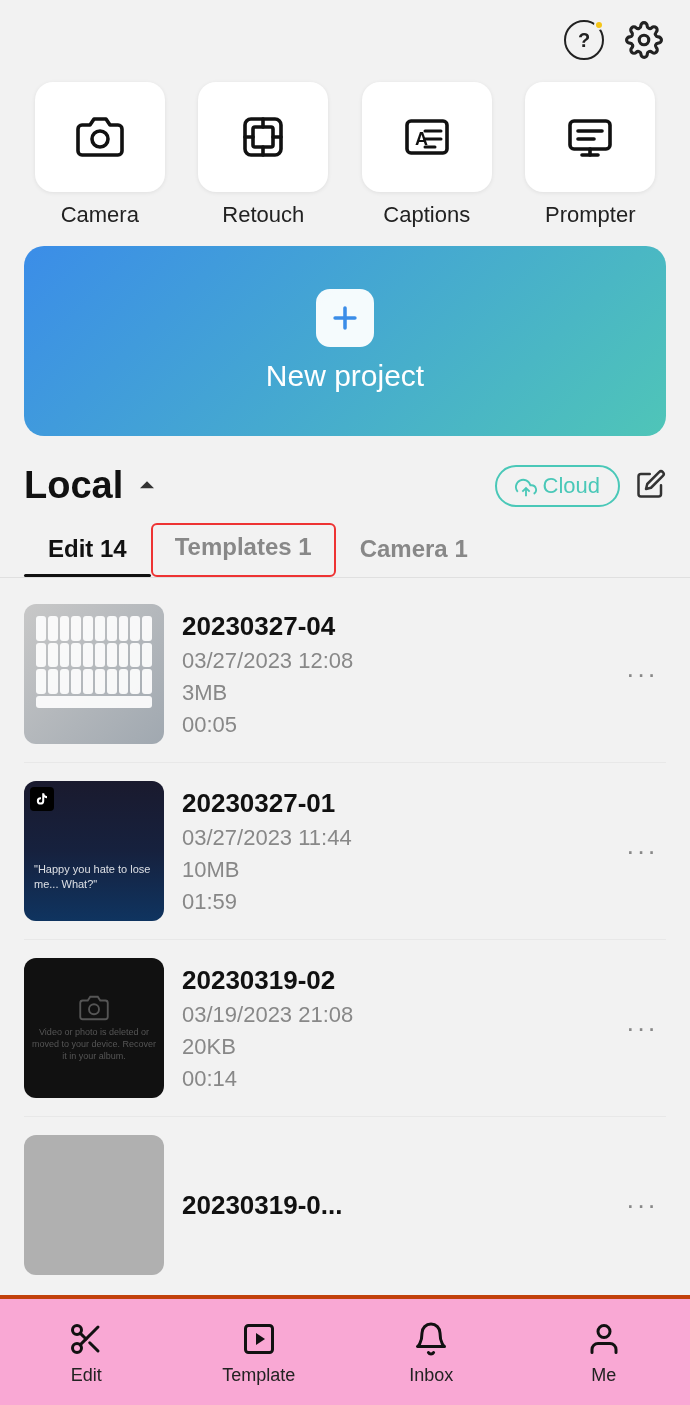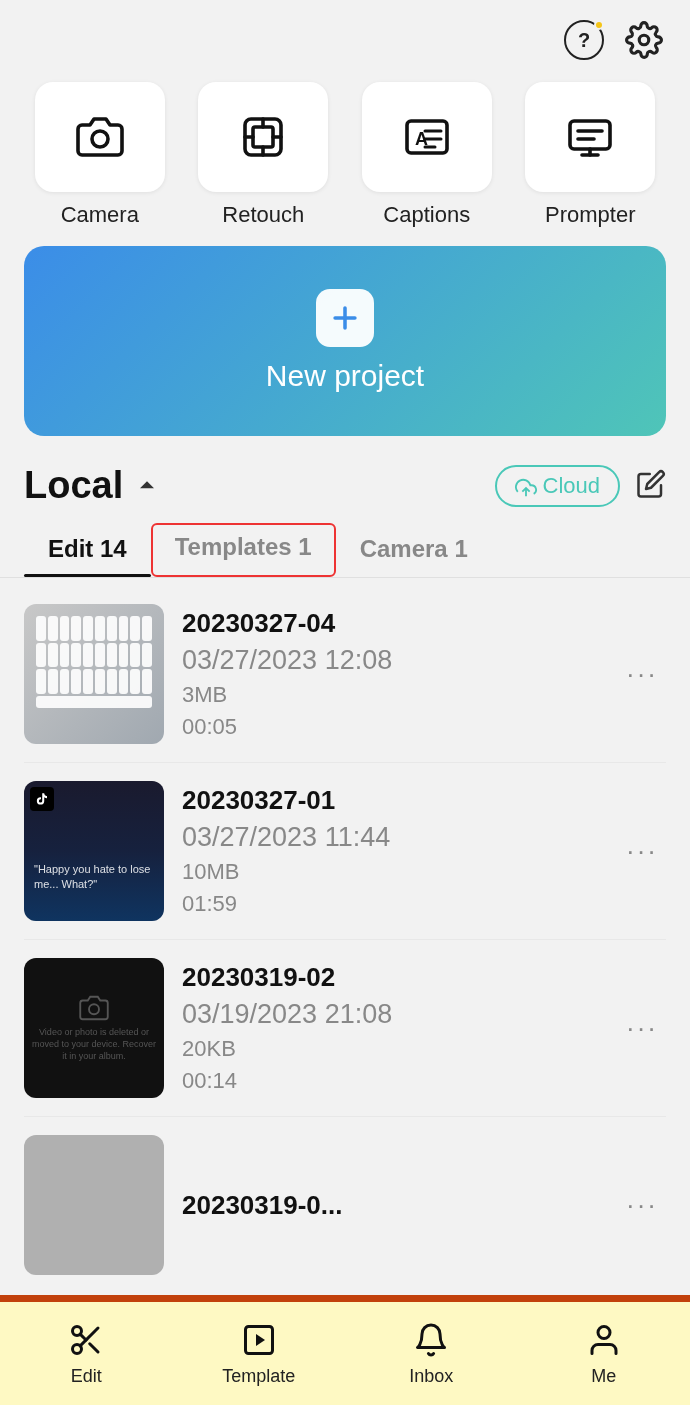--- a/index.html
+++ b/index.html
@@ -265,21 +265,21 @@
       display: flex;
       flex-direction: column;
       gap: 6px;
     }
     .project-name {
       font-size: 26px;
       font-weight: 600;
       color: #111;
     }
     .project-date {
-      font-size: 27px;
+      font-size: 22px;
       color: #888;
     }
     .project-size {
       font-size: 22px;
       color: #888;
     }
     .project-duration {
       font-size: 22px;
       color: #888;
     }
@@ -296,22 +296,22 @@
       letter-spacing: 2px;
     }
 
     
     .bottom-nav {
       position: fixed;
       bottom: 0;
       left: 0;
       width: 690px;
       height: 110px;
-      background: #fef9c3;
-      border-top: 7px solid #c2410c;
+      background: #f9a8d4;
+      border-top: 4px solid #c2410c;
       display: flex;
       align-items: center;
       justify-content: space-around;
     }
     .nav-item {
       display: flex;
       flex-direction: column;
       align-items: center;
       gap: 6px;
       cursor: pointer;

